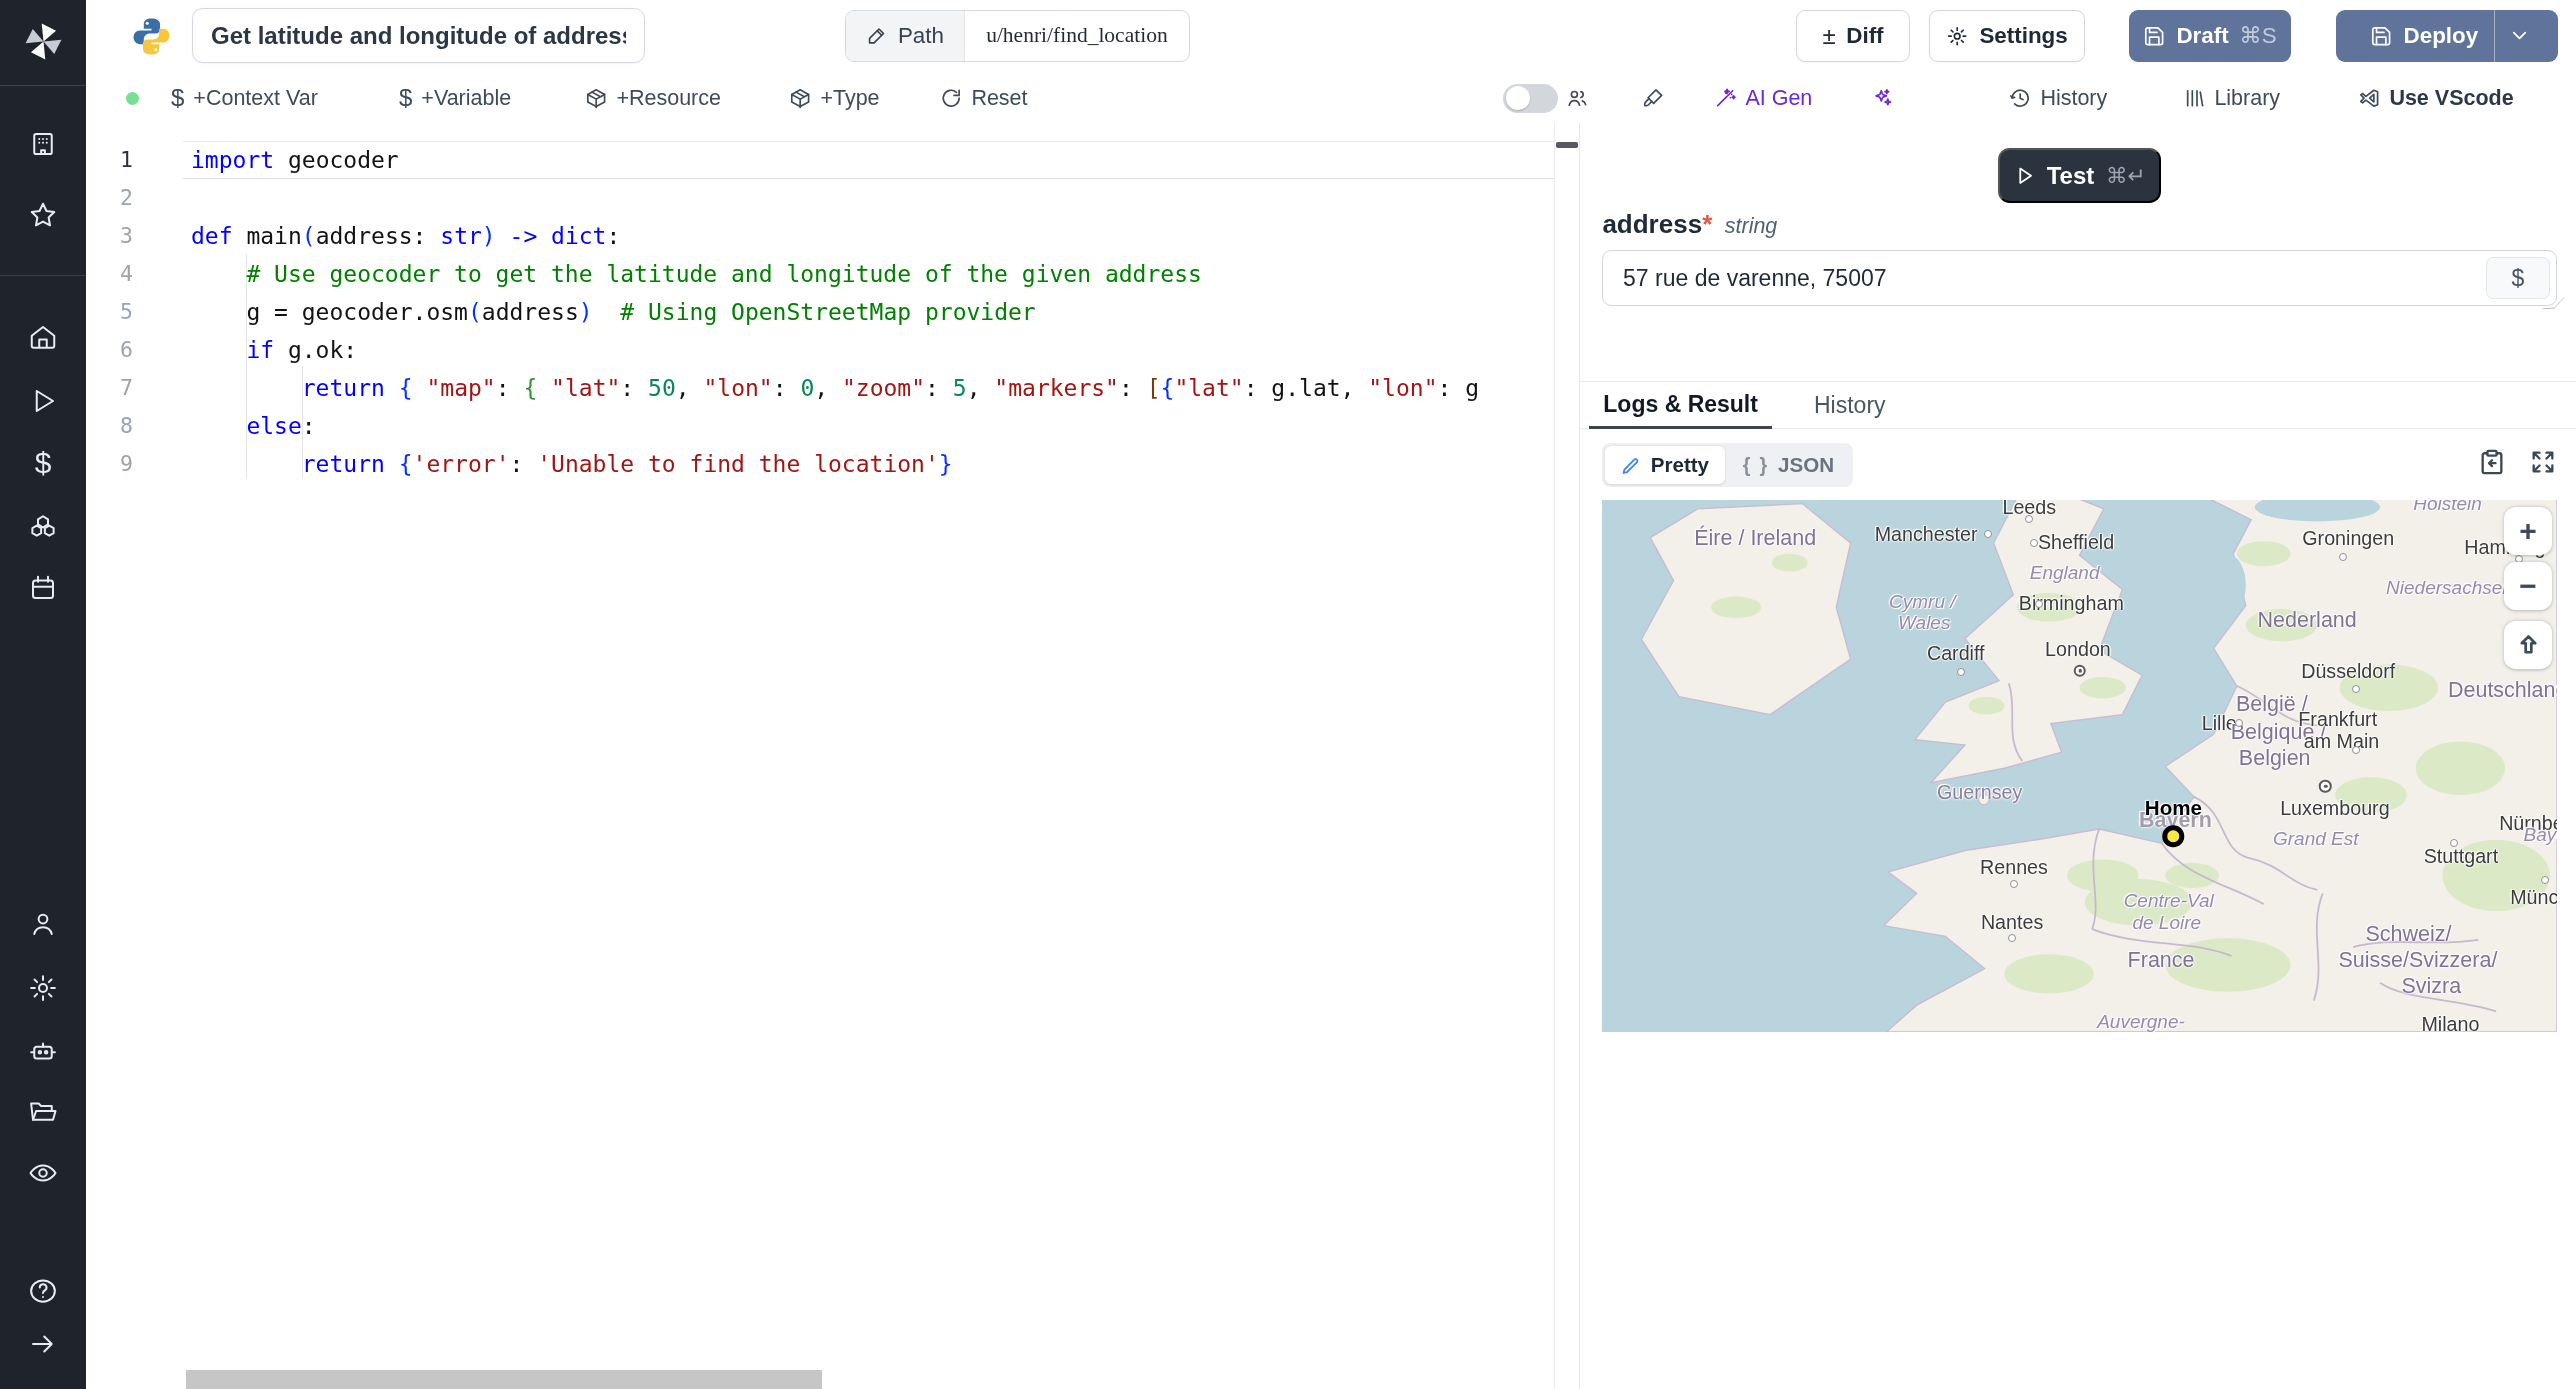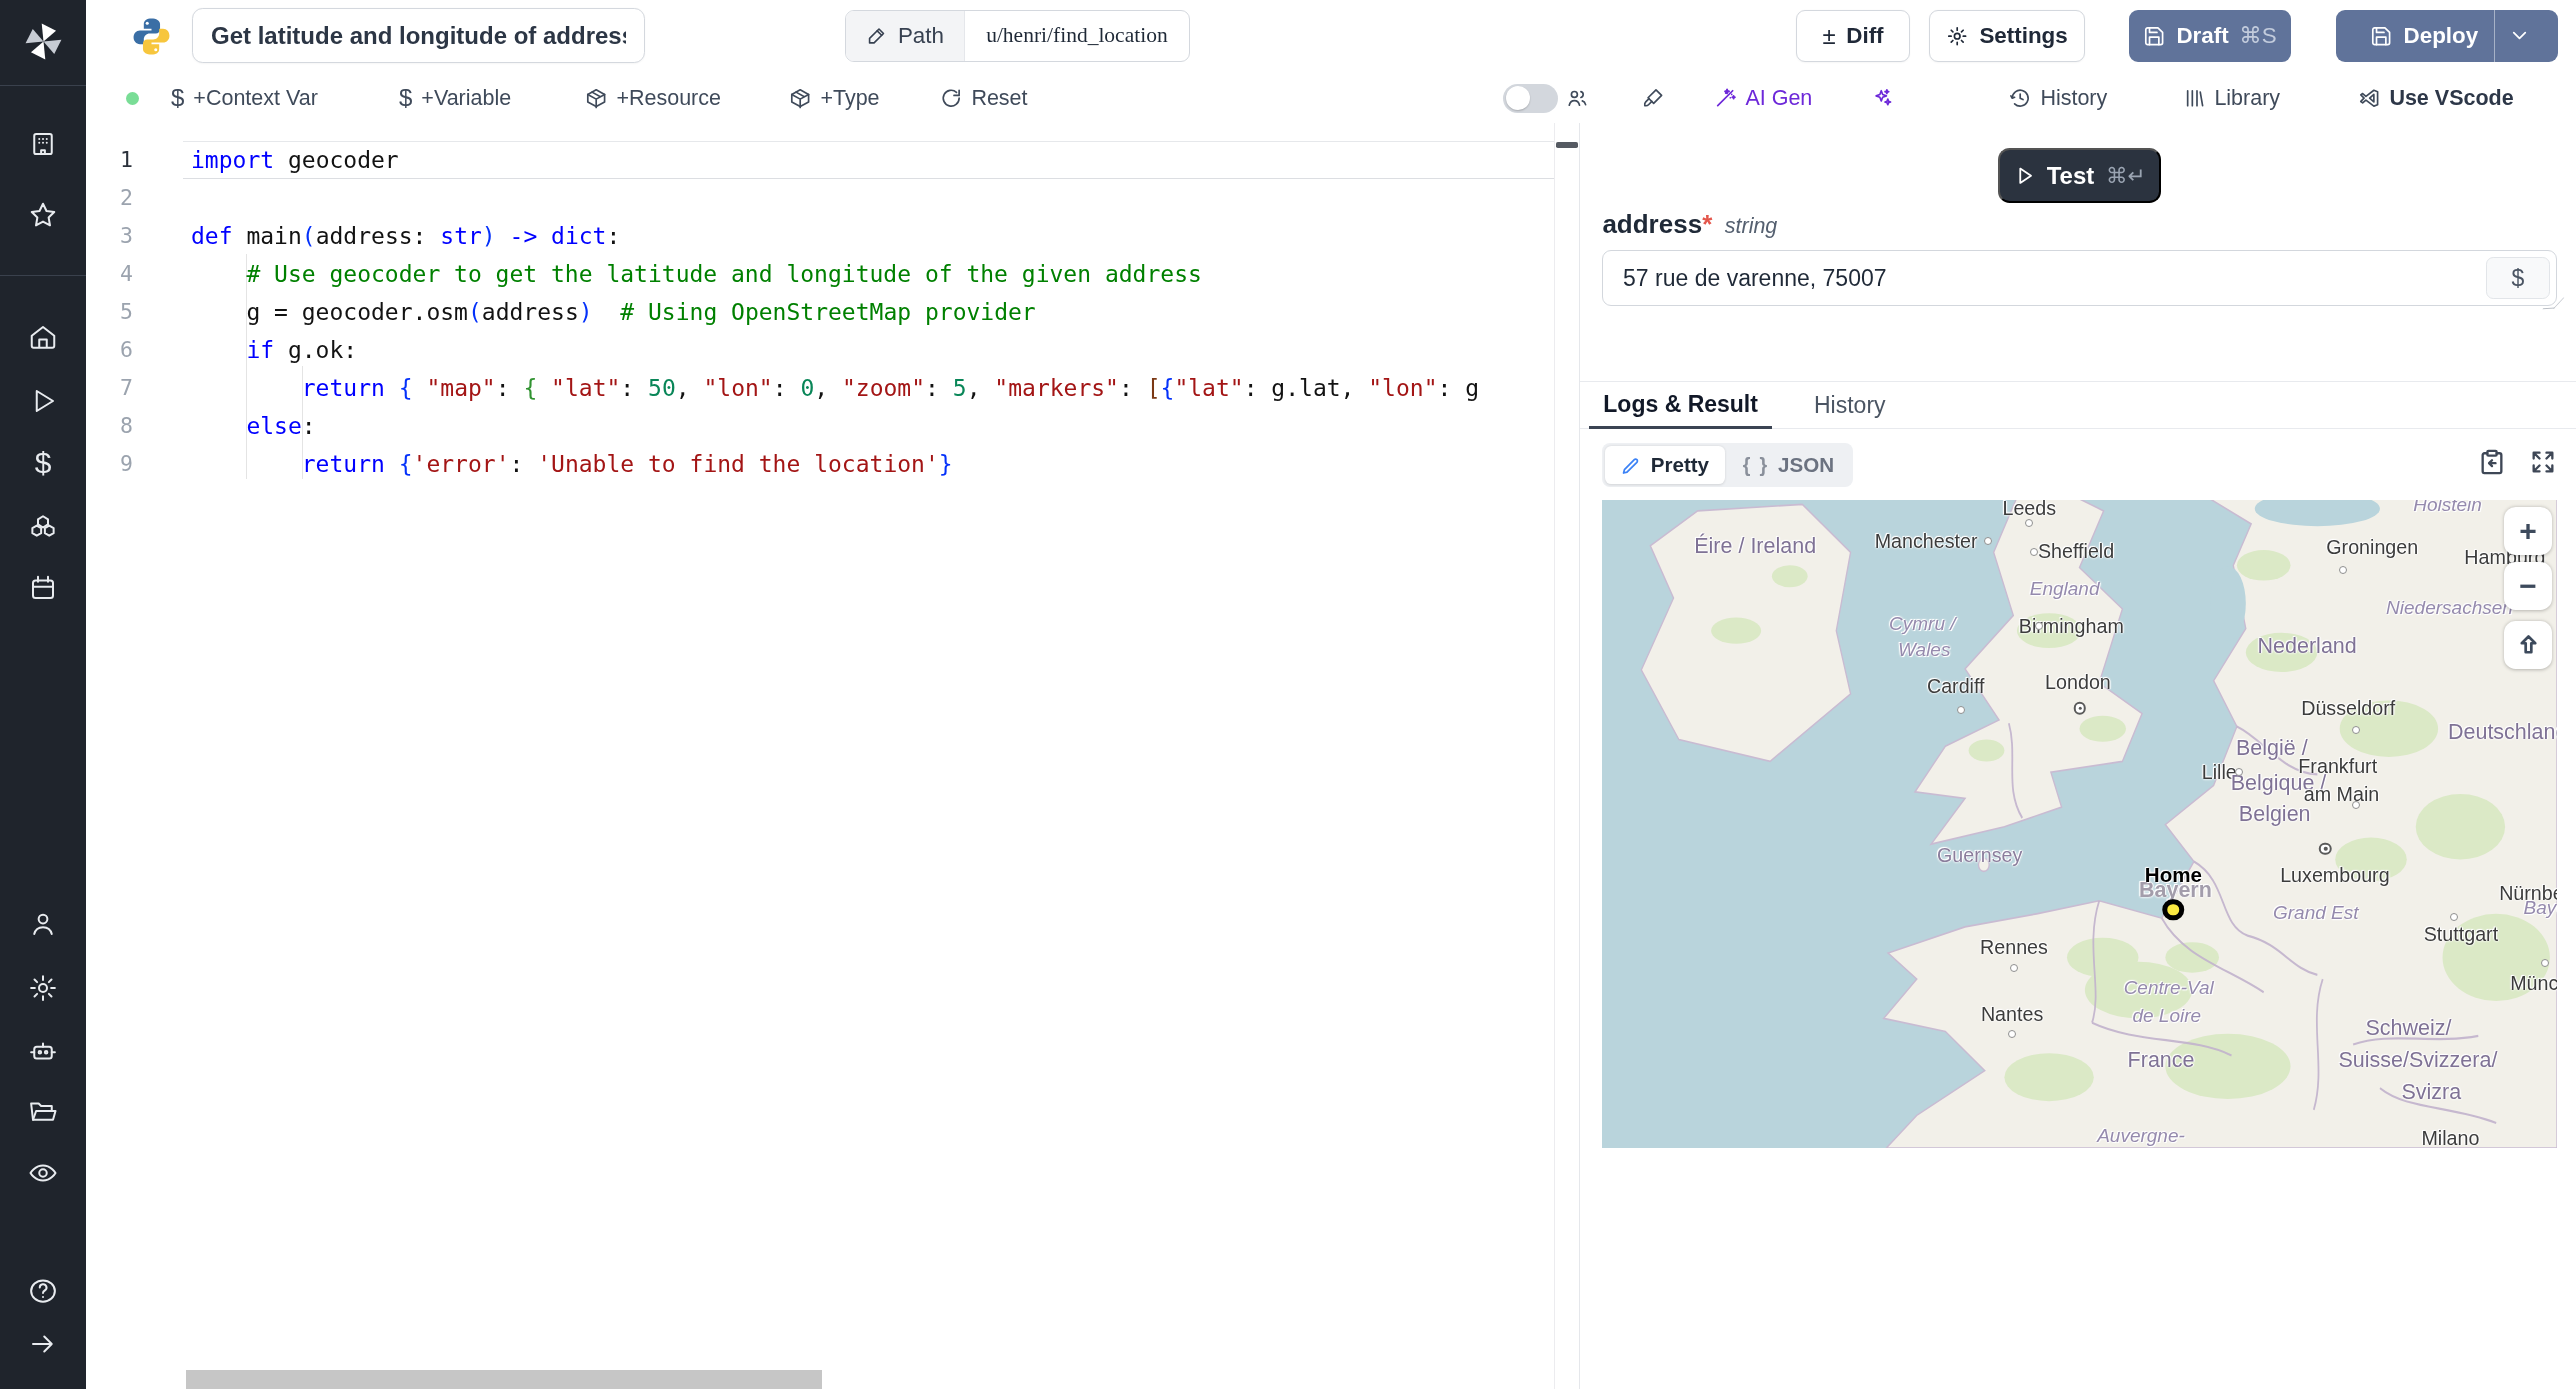--- a/index.html
+++ b/index.html
@@ -104,21 +104,21 @@
   .seg-item { display:flex; align-items:center; gap:9px; height:38px; padding:0 16px; border-radius:6.3px;
     font-size:20.6px; font-weight:600; color:#6b7280; }
   .seg-item.on { background:#fff; color:#1f2937; box-shadow:0 0.9px 2.7px rgba(0,0,0,.12); }
   .seg-item svg { width:20.6px; height:20.6px; stroke-width:2; fill:none; stroke-linecap:round; stroke-linejoin:round; }
   .pen { stroke:#3b82f6; }
   .braces { font-size:19.7px; font-weight:600; color:#8a909b; letter-spacing:1.8px; }
   .rt-icons { position:absolute; right:0; top:5.4px; display:flex; gap:23px; }
   .rt-icons svg { width:28px; height:28px; stroke:#3e4756; stroke-width:2; fill:none; stroke-linecap:round; stroke-linejoin:round; }
 
   
-  .map { position:absolute; left:22.4px; top:377px; width:955px; height:648px; background:#b9d4dc; overflow:hidden; }
+  .map { position:absolute; left:22.4px; top:377px; width:955px; height:532px; background:#b9d4dc; overflow:hidden; }
   .map svg.base { position:absolute; left:0; top:0; width:100%; height:100%; }
   .ml { position:absolute; transform:translate(-50%,-50%); white-space:nowrap;
     text-shadow:0 0 2.7px #fff,0 0 2.7px #fff,0.9px 0.9px 0 #fff,-0.9px -0.9px 0 #fff; }
   .ml-city { font-size:19.7px; color:#3c3c3c; font-weight:500; }
   .ml-country { font-size:21.5px; color:#7f7295; font-weight:500; }
   .ml-country-sm { font-size:19.7px; color:#8a7d9c; font-weight:500; }
   .ml-region { font-size:19px; font-style:italic; color:#958aad; }
   .ml-home { font-size:20.6px; color:#000; font-weight:600; z-index:4; }
   .ml-ghost { font-size:21.5px; color:#a39dab; font-weight:600; z-index:3; }
   .dot { position:absolute; width:8px; height:8px; border:1.8px solid #8f8f8f; background:#fff; border-radius:50%; transform:translate(-50%,-50%); }
@@ -475,21 +475,21 @@
         <path d="M870,540 C900,560 950,556 1000,572"></path>
         <path d="M710,208 C740,220 760,250 800,252"></path>
       </g>
     </svg>
     <div id="map-labels">
         <div class="ml ml-city" style="left: 44.7%; top: 1.3%;">Leeds</div>
         <div class="ml ml-region" style="left: 88.5%; top: 0.8%;">Holstein</div>
         <div class="ml ml-country" style="left: 16%; top: 7.1%;">Éire / Ireland</div>
         <div class="ml ml-city" style="left: 33.9%; top: 6.3%;">Manchester</div>
         <div class="ml ml-city" style="left: 49.6%; top: 7.9%;">Sheffield</div>
-        <div class="ml ml-city" style="left: 78.1%; top: 7.2%; margin-left: 24px;">Groningen</div>
+        <div class="ml ml-city" style="left: 78.1%; top: 7.2%;">Groningen</div>
         <div class="ml ml-city" style="left: 94.5%; top: 8.8%;">Hamburg</div>
         <div class="ml ml-region" style="left: 48.4%; top: 13.8%;">England</div>
         <div class="ml ml-region" style="left: 88.7%; top: 16.6%;">Niedersachsen</div>
         <div class="ml ml-region" style="left: 33.5%; top: 19.1%;">Cymru /</div>
         <div class="ml ml-region" style="left: 33.7%; top: 23.2%;">Wales</div>
         <div class="ml ml-city" style="left: 49.1%; top: 19.4%;">Birmingham</div>
         <div class="ml ml-country" style="left: 73.8%; top: 22.5%;">Nederland</div>
         <div class="ml ml-city" style="left: 37%; top: 28.7%;">Cardiff</div>
         <div class="ml ml-city" style="left: 49.8%; top: 28.1%;">London</div>
         <div class="ml ml-city" style="left: 78.1%; top: 32.1%;">Düsseldorf</div>

